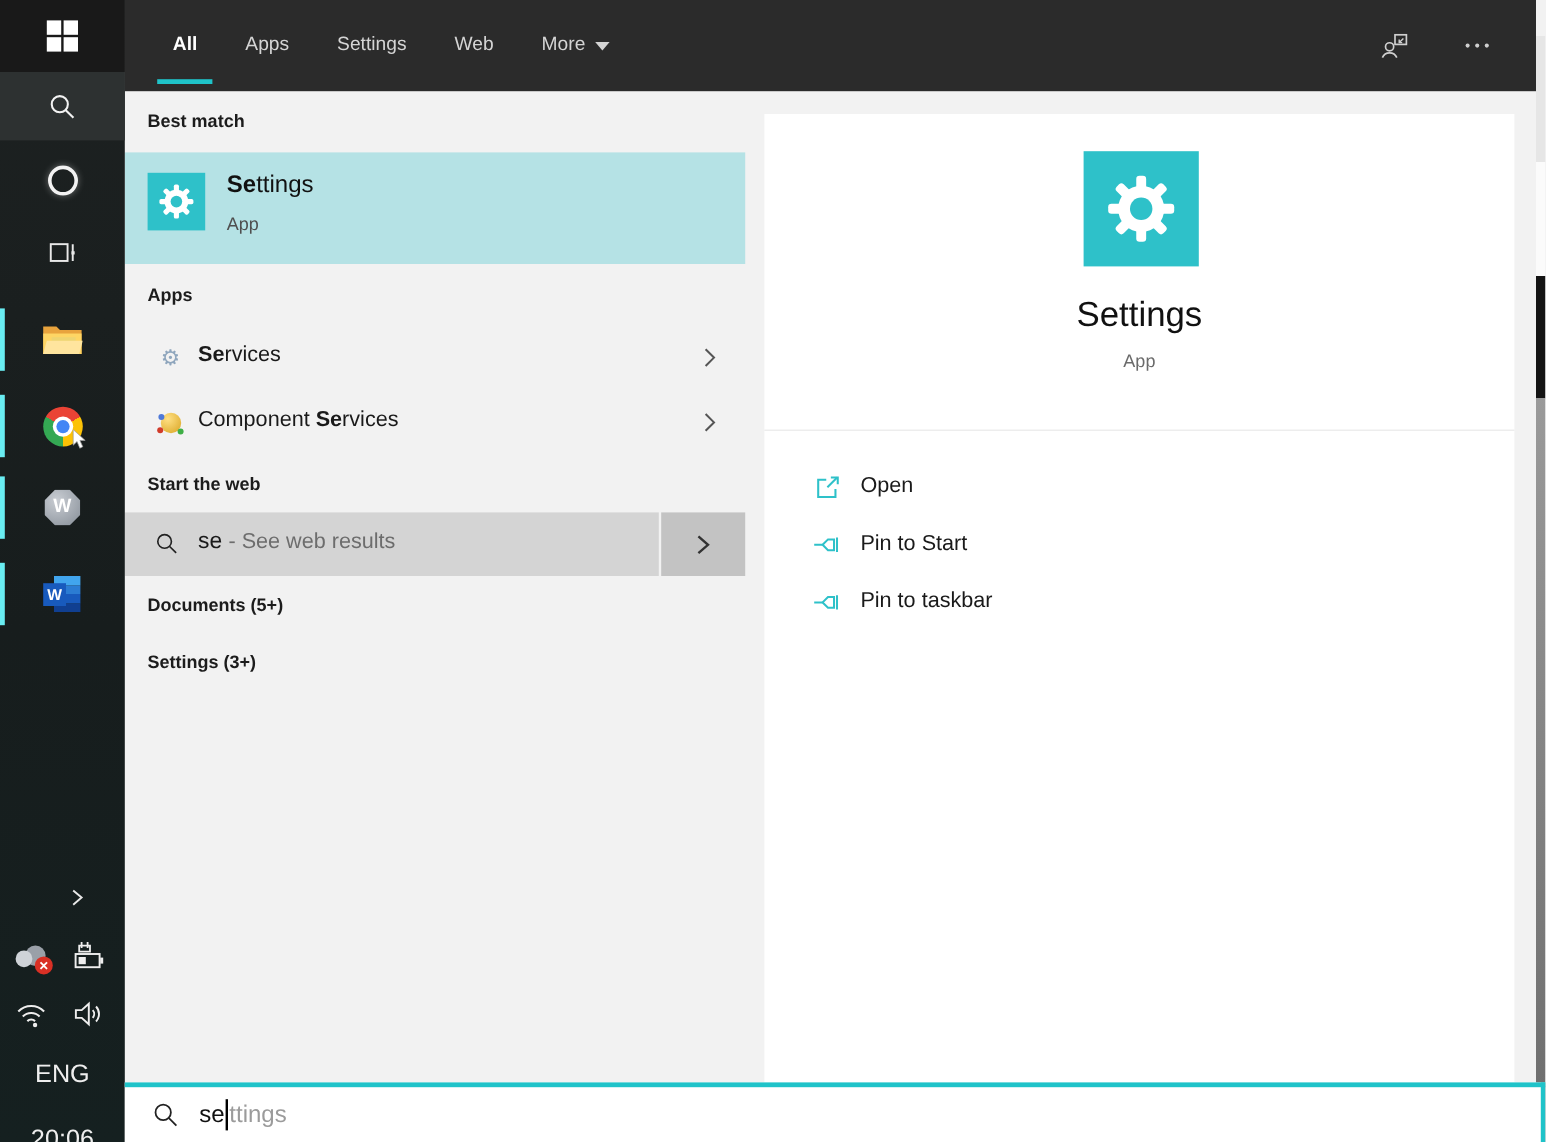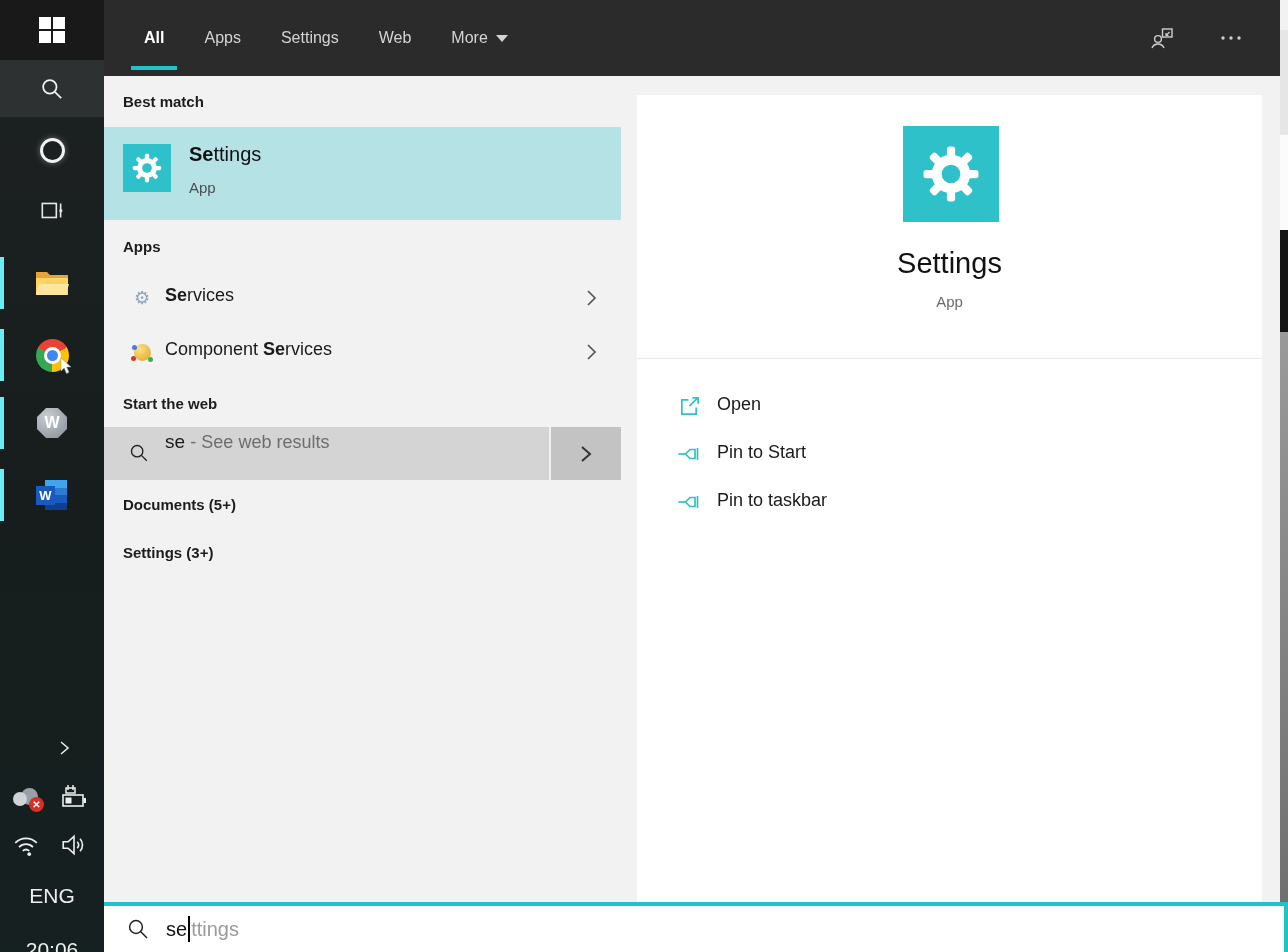--- a/index.html
+++ b/index.html
@@ -73,21 +73,21 @@
   .com-ball { position:relative; width:17px; height:17px; border-radius:50%;
               background:radial-gradient(circle at 35% 30%,#ffe084,#d9a421); }
   .com-ball i { position:absolute; width:5px; height:5px; border-radius:50%; }
   .com-ball .d1 { left:-2px; top:1px;  background:#4f79d8; }
   .com-ball .d2 { left:-3px; bottom:0; background:#d13b2a; }
   .com-ball .d3 { right:-2px; bottom:-1px; background:#3faf46; }
   .web-row { position:absolute; left:0; top:351px; width:517px; height:53px; }
   .web-main { position:absolute; left:0; top:0; width:445px; height:53px; background:#d4d4d4; }
   .web-chev-box { position:absolute; left:447px; top:0; width:70px; height:53px; background:#c3c3c3;
                   display:flex; align-items:center; justify-content:center; }
-  .web-query { position:absolute; left:61px; top:4px; font-size:19px; color:#1a1a1a; }
+  .web-query { position:absolute; left:61px; top:14px; font-size:19px; color:#1a1a1a; }
   .web-hint { color:#6d6d6d; font-size:18px; }
   .web-mag { position:absolute; left:24px; top:15px; }
 
   
   #right-card { position:absolute; left:637px; top:95px; width:625px; height:807px; background:#fff; z-index:20; }
   .pv-tile { position:absolute; left:266px; top:31px; width:96px; height:96px; background:#2ec1c9;
              display:flex; align-items:center; justify-content:center; }
   .pv-title { position:absolute; left:0; top:152px; width:625px; text-align:center; font-size:29px; color:#111; }
   .pv-sub { position:absolute; left:0; top:198px; width:625px; text-align:center; font-size:15px; color:#6b6b6b; }
   .pv-divider { position:absolute; left:0; top:263px; width:625px; height:1px; background:#e9e9e9; }

